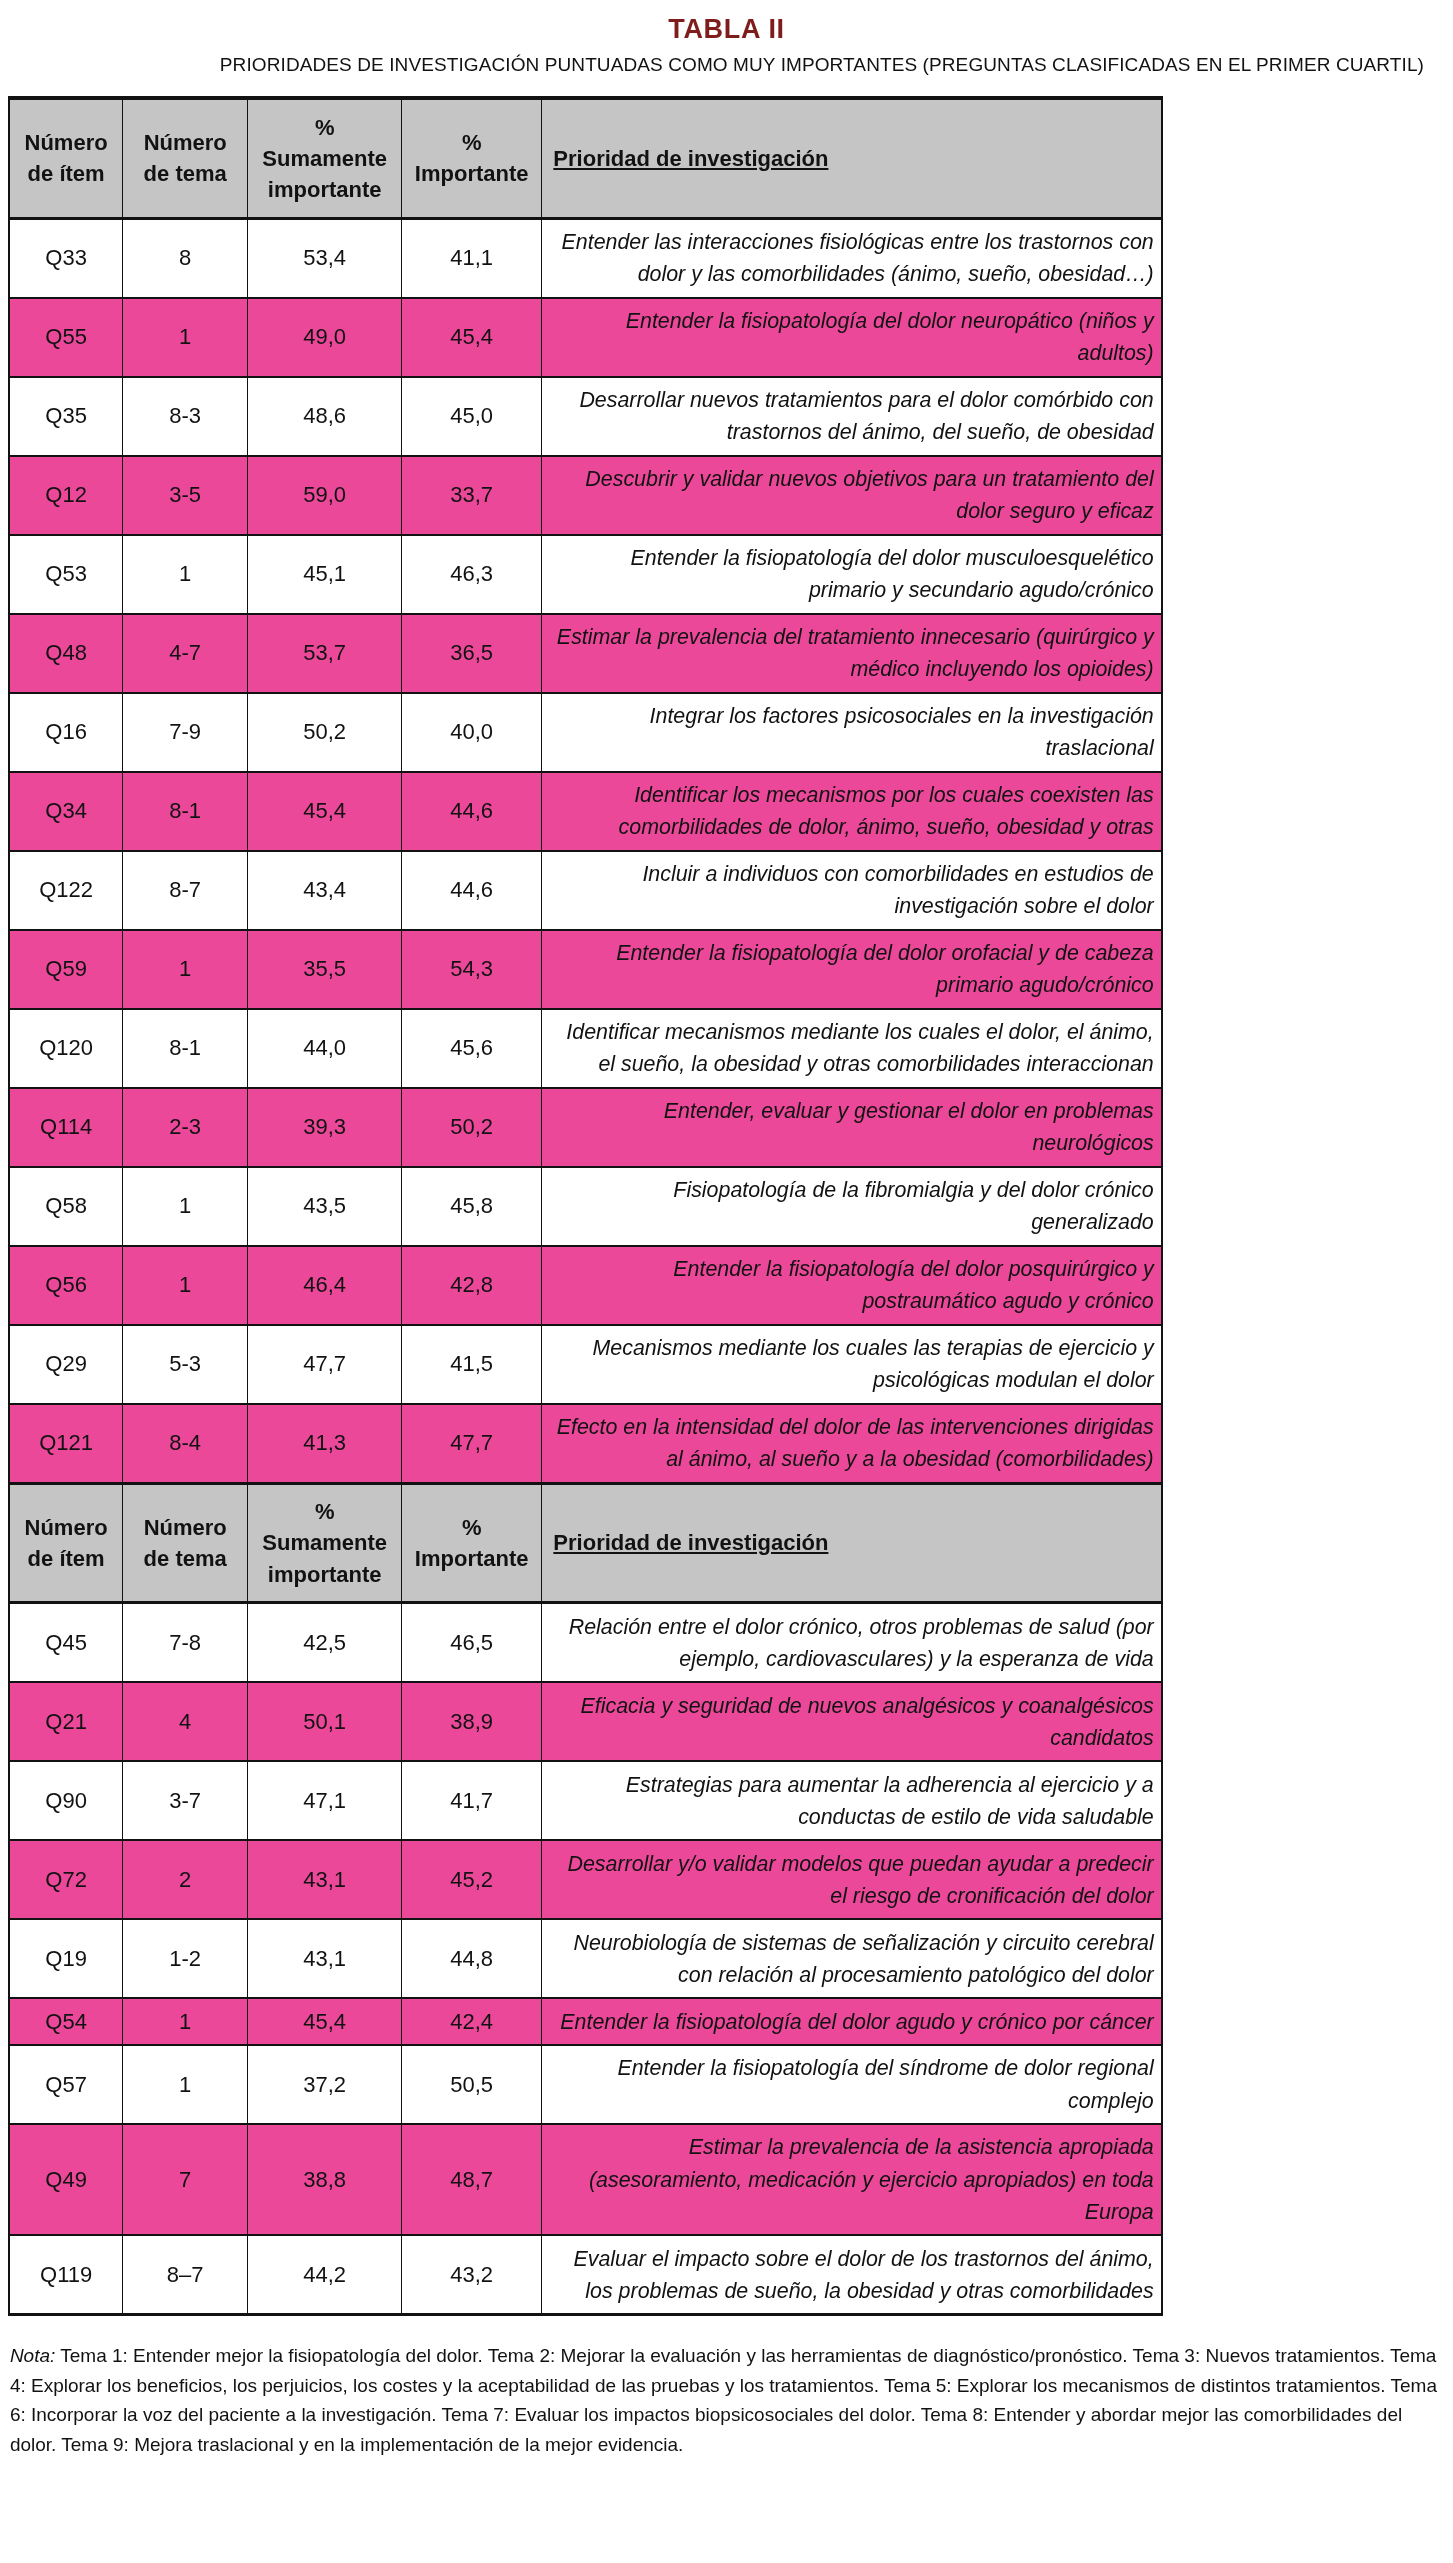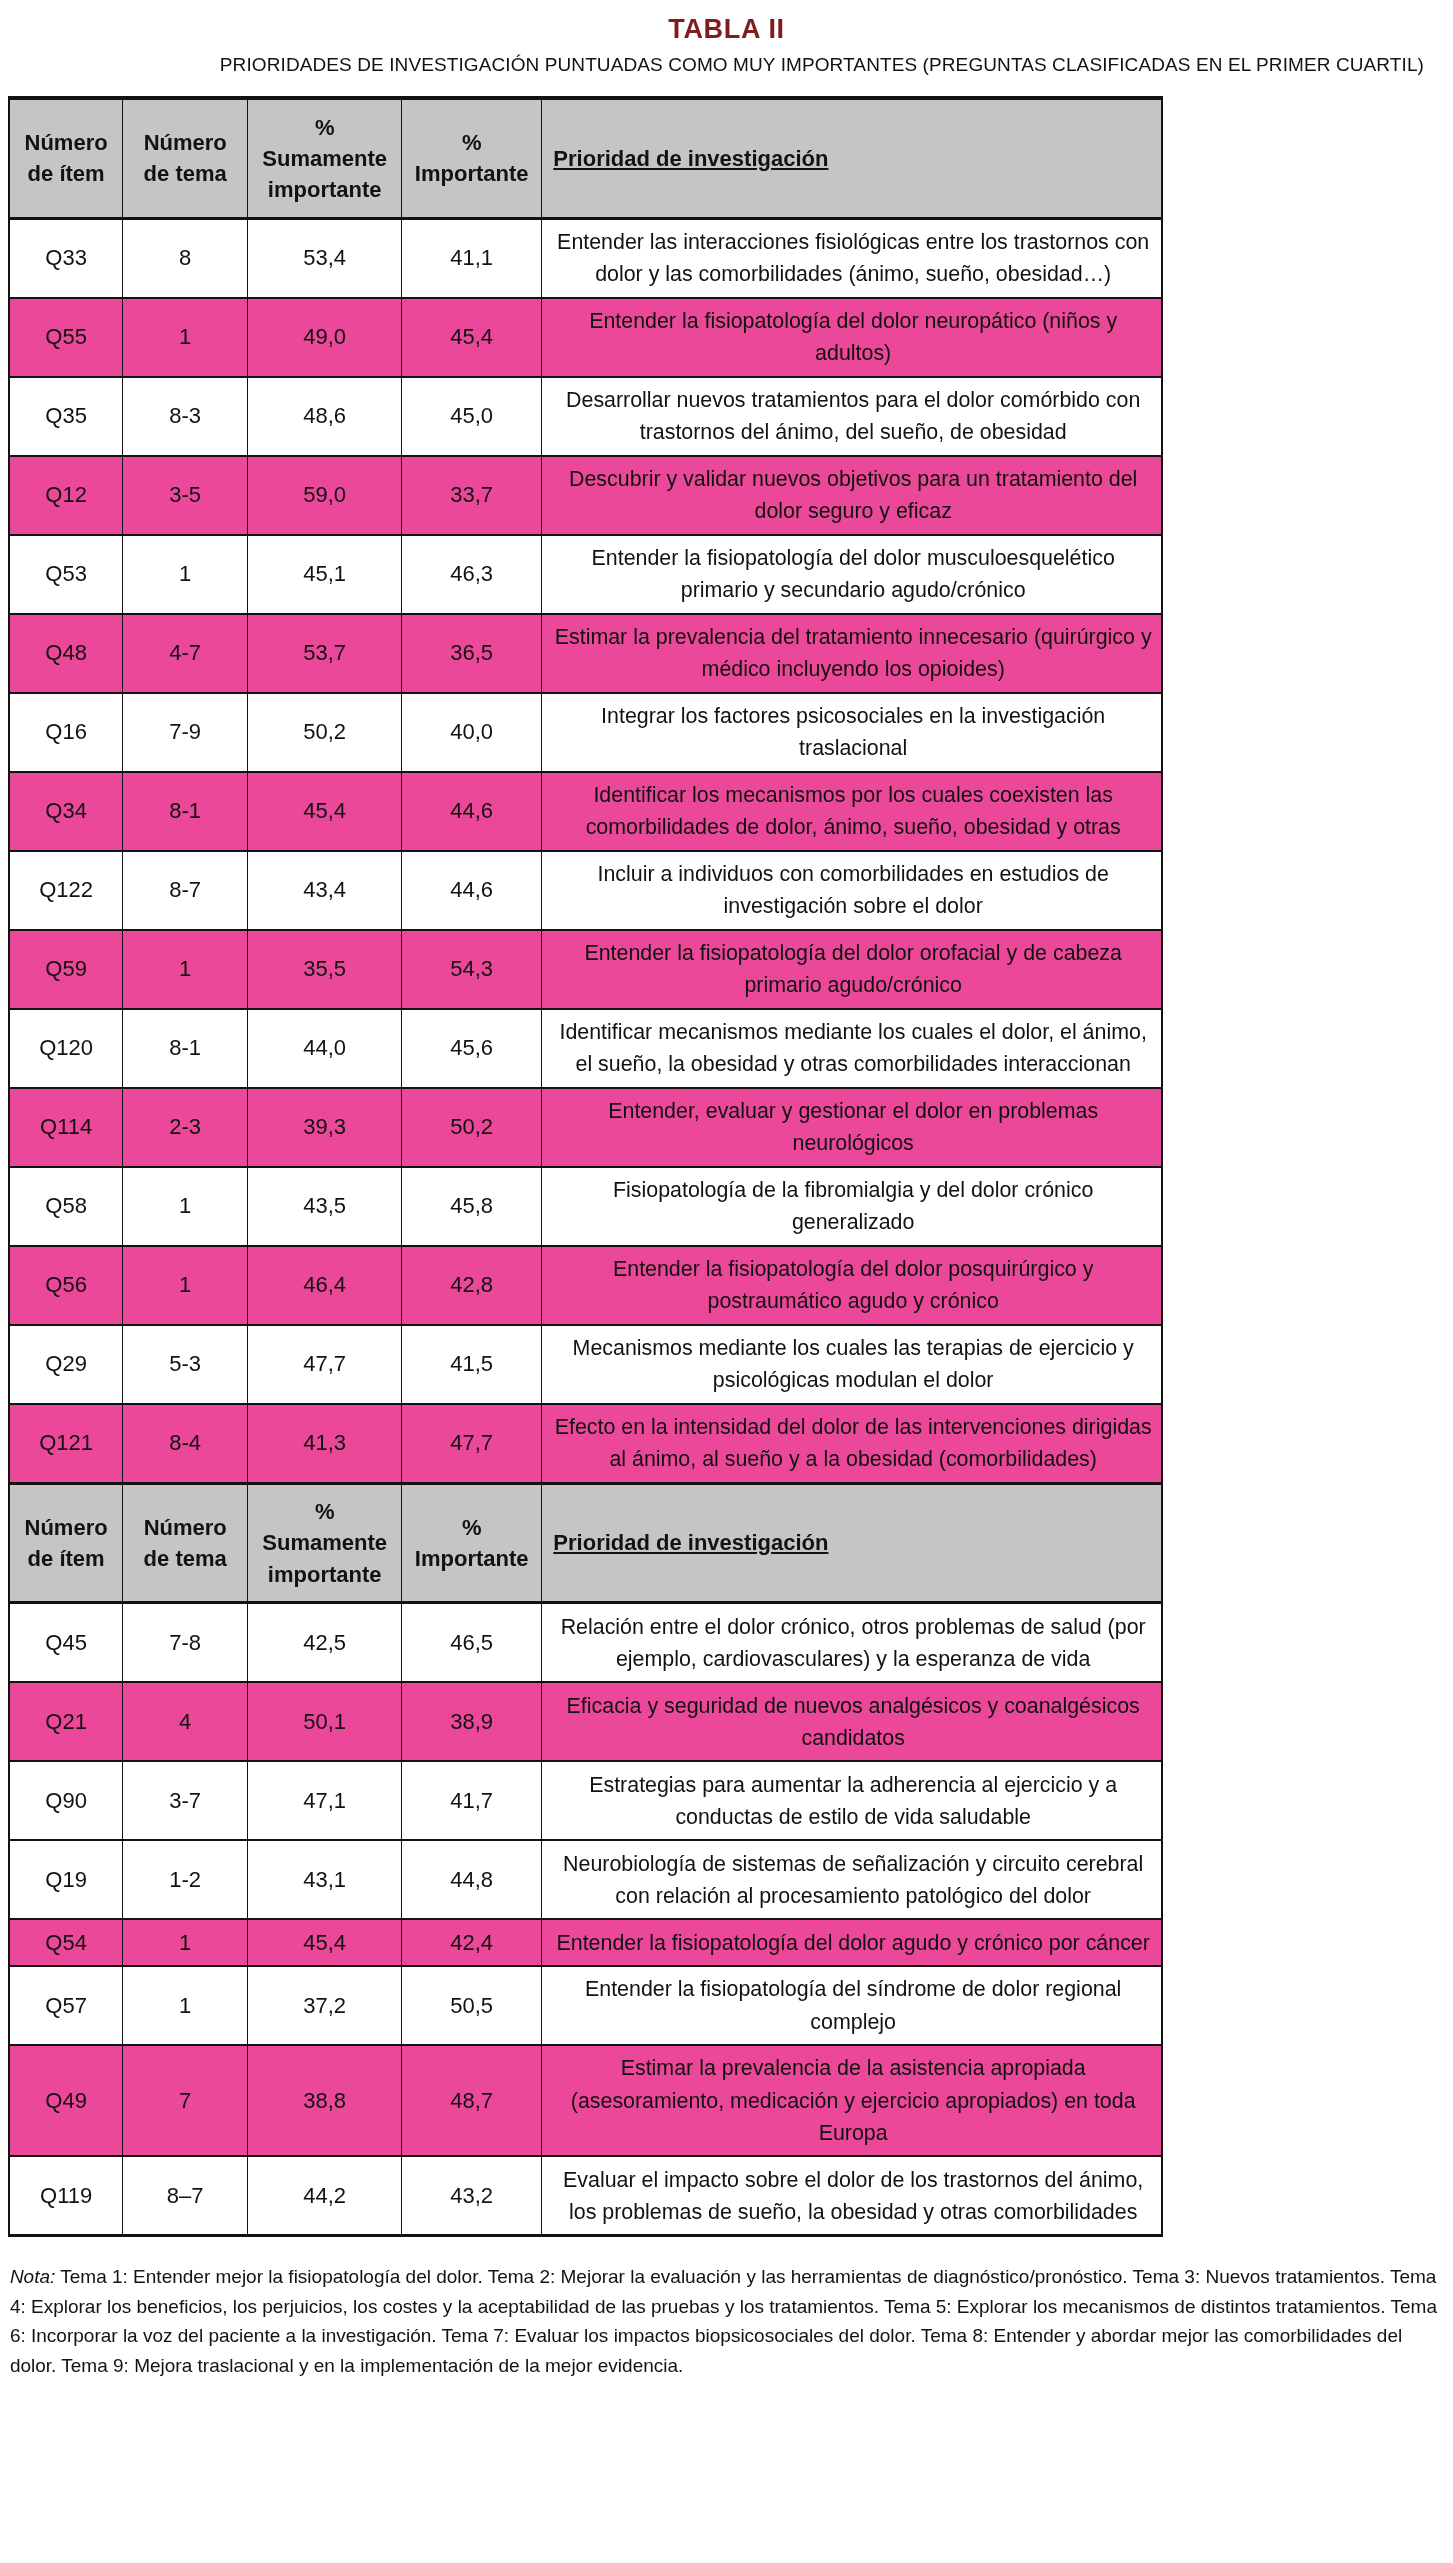--- a/index.html
+++ b/index.html
@@ -67,24 +67,25 @@
     padding-left: 11.4px;
     white-space: normal;
     text-decoration: underline;
   }
   td {
     font-size: 22px;
     padding: 6.4px 4.3px;
     background: #ffffff;
   }
   td.prio-col {
-    text-align: center;
+    text-align: right;
     font-size: 21.4px;
     line-height: 1.5;
     padding: 6.4px 7.1px 6.4px 10.7px;
+    font-style: italic;
   }
   tr.alt td { background: #ec4899; }
 
   .note {
     font-size: 19px;
     line-height: 1.56;
     margin-top: 25px;
     padding: 0 2.1px;
     text-align: left;
   }
@@ -266,20 +267,27 @@
           <td>38,9</td>
           <td class="prio-col">Eficacia y seguridad de nuevos analgésicos y coanalgésicos candidatos</td>
         </tr>
         <tr>
           <td>Q90</td>
           <td>3-7</td>
           <td>47,1</td>
           <td>41,7</td>
           <td class="prio-col">Estrategias para aumentar la adherencia al ejercicio y a conductas de estilo de vida saludable</td>
         </tr>
+        <tr class="alt">
+          <td>Q72</td>
+          <td>2</td>
+          <td>43,1</td>
+          <td>45,2</td>
+          <td class="prio-col">Desarrollar y/o validar modelos que puedan ayudar a predecir el riesgo de cronificación del dolor</td>
+        </tr>
         <tr>
           <td>Q19</td>
           <td>1-2</td>
           <td>43,1</td>
           <td>44,8</td>
           <td class="prio-col">Neurobiología de sistemas de señalización y circuito cerebral con relación al procesamiento patológico del dolor</td>
         </tr>
         <tr class="alt">
           <td>Q54</td>
           <td>1</td>

